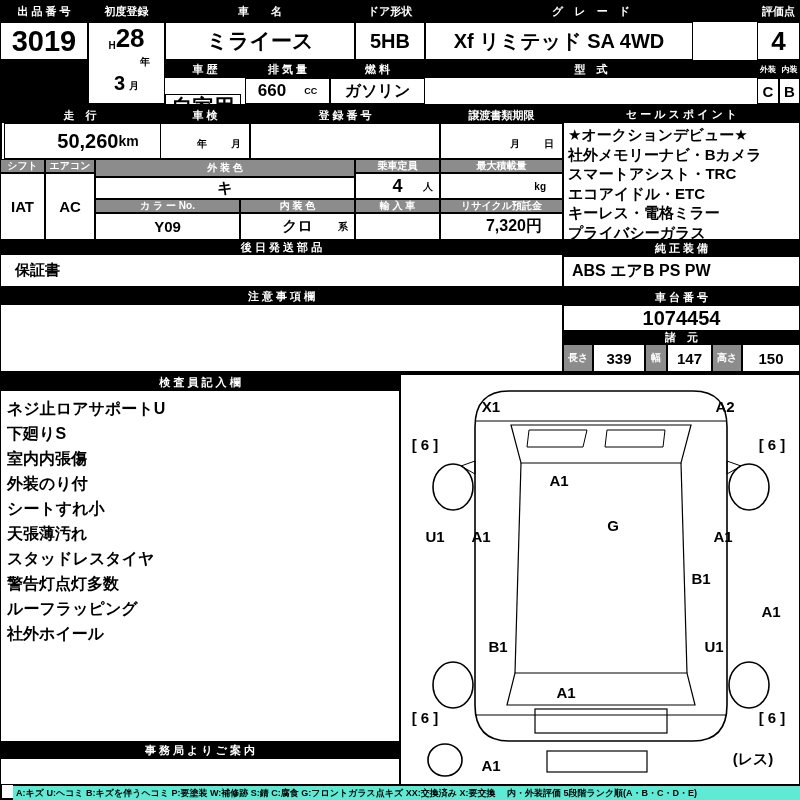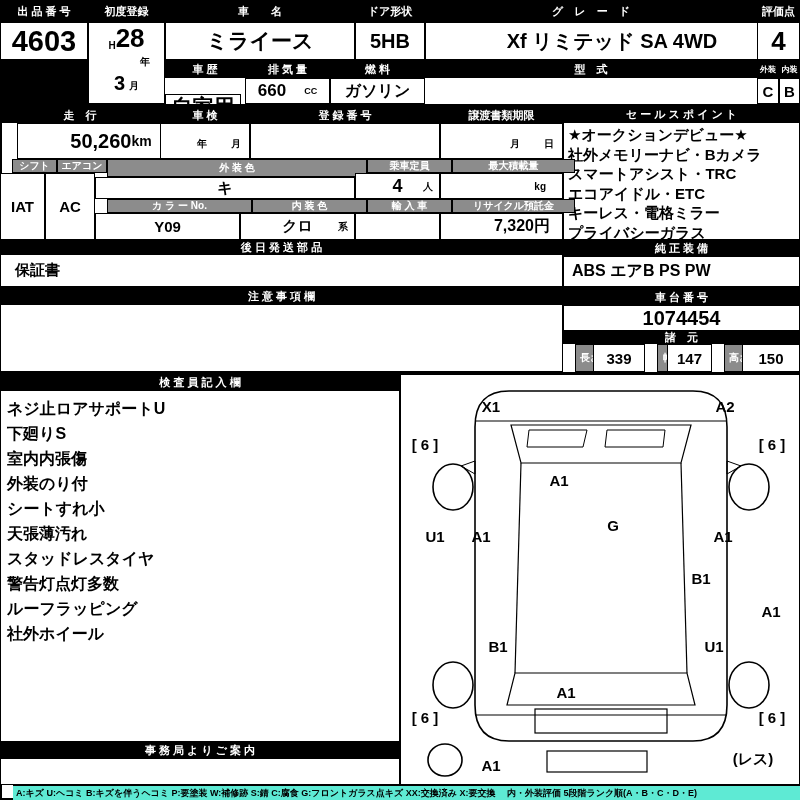--- a/index.html
+++ b/index.html
@@ -3,42 +3,42 @@
 <meta charset="utf-8">
 <style>
   * { margin:0; padding:0; box-sizing:border-box; }
   body { background:#e8e8e8; font-family:"Liberation Sans","DejaVu Sans",sans-serif; }
   .sheet {
     position:relative; width:800px; height:800px; background:#fff; color:#000;
     overflow:hidden; box-shadow: inset 0 0 0 2px #000;
   }
   .cell { position:absolute; border:1px solid #000; display:flex; align-items:center; justify-content:center; background:#fff; }
   .hdr  { background:#000; color:#fff; font-size:11px; font-weight:bold; }
-  .ghdr { background:#8c8c8c; color:#fff; font-size:10px; font-weight:bold;margin-left:12px; }
+  .ghdr { background:#8c8c8c; color:#fff; font-size:10px; font-weight:bold; }
   .b { font-weight:bold; }
   .sm { font-size:10px; font-weight:bold; }
   .fill-black { background:#000; }
   .left { justify-content:flex-start; padding-left:14px; }
   .col { flex-direction:column; justify-content:flex-start; }
   .list { display:block; padding:2px 0 0 4px; }
   .sales-item { font-size:15px; font-weight:bold; line-height:19.5px; white-space:nowrap; }
   .note-item  { font-size:16px; font-weight:bold; line-height:25px; white-space:nowrap; }
   .marker { position:absolute; transform:translate(-50%,-50%); font-weight:bold; font-size:15px; white-space:nowrap; }
   .legend { position:absolute; left:13px; top:785px; width:800px; height:15px; display:flex; justify-content:space-between;
             align-items:center; font-size:9px; font-weight:bold; padding:0 8px 0 3px; border-top:1px solid #000; background:#5eead4; white-space:nowrap; }
   svg.car { position:absolute; left:0; top:0; }
   #diagram-markers { position:absolute; left:0; top:0; width:400px; height:411px; }
 </style>
 </head>
 <body>
 
 <div class="sheet">
 
   <div class="cell hdr" style="left:0;top:0;width:88px;height:22px">出 品 番 号</div>
-  <div class="cell b" style="left:0;top:22px;width:88px;height:38px;font-size:29px">4603</div>
+  <div class="cell b" style="left:0;top:22px;width:88px;height:38px;font-size:29px">3019</div>
   <div class="cell fill-black" style="left:0;top:60px;width:88px;height:44px"></div>
 
   <div class="cell hdr" style="left:88px;top:0;width:77px;height:22px">初度登録</div>
   <div class="cell col" style="left:88px;top:22px;width:77px;height:82px">
     <div style="margin-top:2px;display:flex;align-items:flex-end">
       <span class="sm">H</span>
       <span class="b" style="font-size:26px;line-height:26px">28</span>
     </div>
     <div style="align-self:flex-end;padding-right:14px">
       <span class="sm">年</span>
@@ -49,21 +49,21 @@
     </div>
   </div>
 
   <div class="cell hdr" style="left:165px;top:0;width:190px;height:22px">車　　名</div>
   <div class="cell b" style="left:165px;top:22px;width:190px;height:38px;font-size:21px">ミライース</div>
 
   <div class="cell hdr" style="left:355px;top:0;width:70px;height:22px">ドア形状</div>
   <div class="cell b" style="left:355px;top:22px;width:70px;height:38px;font-size:20px">5HB</div>
 
   <div class="cell hdr" style="left:425px;top:0;width:332px;height:22px">グ　レ　ー　ド</div>
-  <div class="cell b" style="left:425px;top:22px;width:374px;height:38px;font-size:20px">Xf リミテッド SA 4WD</div>
+  <div class="cell b" style="left:425px;top:22px;width:268px;height:38px;font-size:20px">Xf リミテッド SA 4WD</div>
 
   <div class="cell hdr" style="left:757px;top:0;width:43px;height:22px">評価点</div>
   <div class="cell b" style="left:757px;top:22px;width:43px;height:38px;font-size:26px">4</div>
 
   <div class="cell hdr" style="left:165px;top:60px;width:80px;height:18px">車 歴</div>
   <div class="cell b" style="left:165px;top:94px;width:76px;height:26px;font-size:21px">自家用</div>
 
   <div class="cell hdr" style="left:245px;top:60px;width:85px;height:18px">排 気 量</div>
   <div class="cell" style="left:245px;top:78px;width:85px;height:26px;gap:18px">
     <span class="b" style="font-size:17px">660</span>
@@ -76,21 +76,21 @@
   <div class="cell hdr" style="left:425px;top:60px;width:332px;height:18px">型　式</div>
 
   <div class="cell hdr" style="left:757px;top:60px;width:22px;height:18px;font-size:8px">外装</div>
   <div class="cell hdr" style="left:779px;top:60px;width:21px;height:18px;font-size:8px">内装</div>
   <div class="cell b" style="left:757px;top:78px;width:22px;height:26px;font-size:15px">C</div>
   <div class="cell b" style="left:779px;top:78px;width:21px;height:26px;font-size:15px">B</div>
 
   <div style="position:absolute;left:0;top:104px;width:800px;height:3px;background:#000"></div>
 
   <div class="cell hdr" style="left:0;top:107px;width:160px;height:16px">走　行</div>
-  <div class="cell" style="left:17px;top:123px;width:188px;height:36px;gap:0">
+  <div class="cell" style="left:4px;top:123px;width:188px;height:36px;gap:0">
     <span class="b" style="font-size:20px">50,260</span>
     <span class="b" style="font-size:14px">km</span>
   </div>
 
   <div class="cell hdr" style="left:160px;top:107px;width:90px;height:16px">車 検</div>
   <div class="cell" style="left:160px;top:123px;width:90px;height:36px;justify-content:flex-end;align-items:flex-end;padding:0 8px 7px 0">
     <span class="sm">年</span>
     <span class="sm" style="margin-left:24px">月</span>
   </div>
 
@@ -139,21 +139,21 @@
   <div class="cell ghdr" style="left:240px;top:199px;width:115px;height:14px">内 装 色</div>
   <div class="cell" style="left:240px;top:213px;width:115px;height:27px">
     <span class="b" style="font-size:15px">クロ</span>
     <span class="sm" style="position:absolute;right:6px;bottom:5px">系</span>
   </div>
 
   <div class="cell ghdr" style="left:355px;top:199px;width:85px;height:14px">輸 入 車</div>
   <div class="cell" style="left:355px;top:213px;width:85px;height:27px"></div>
 
   <div class="cell ghdr" style="left:440px;top:199px;width:123px;height:14px">リサイクル預託金</div>
-  <div class="cell b" style="left:440px;top:213px;width:123px;height:27px;font-size:16px;justify-content:flex-end;padding-right:12px">7,320円</div>
+  <div class="cell b" style="left:440px;top:213px;width:123px;height:27px;font-size:16px;justify-content:flex-end;padding-right:20px">7,320円</div>
 
   <div class="cell hdr" style="left:0;top:240px;width:563px;height:14px">後 日 発 送 部 品</div>
   <div class="cell b left" style="left:0;top:254px;width:563px;height:33px;font-size:15px">保証書</div>
 
   <div class="cell hdr" style="left:563px;top:240px;width:237px;height:16px">純 正 装 備</div>
   <div class="cell b left" style="left:563px;top:256px;width:237px;height:31px;font-size:16px;padding-left:8px">ABS エアB PS PW</div>
 
   <div style="position:absolute;left:0;top:287px;width:800px;height:2px;background:#000"></div>
 
   <div class="cell hdr" style="left:0;top:289px;width:563px;height:15px">注 意 事 項 欄</div>

